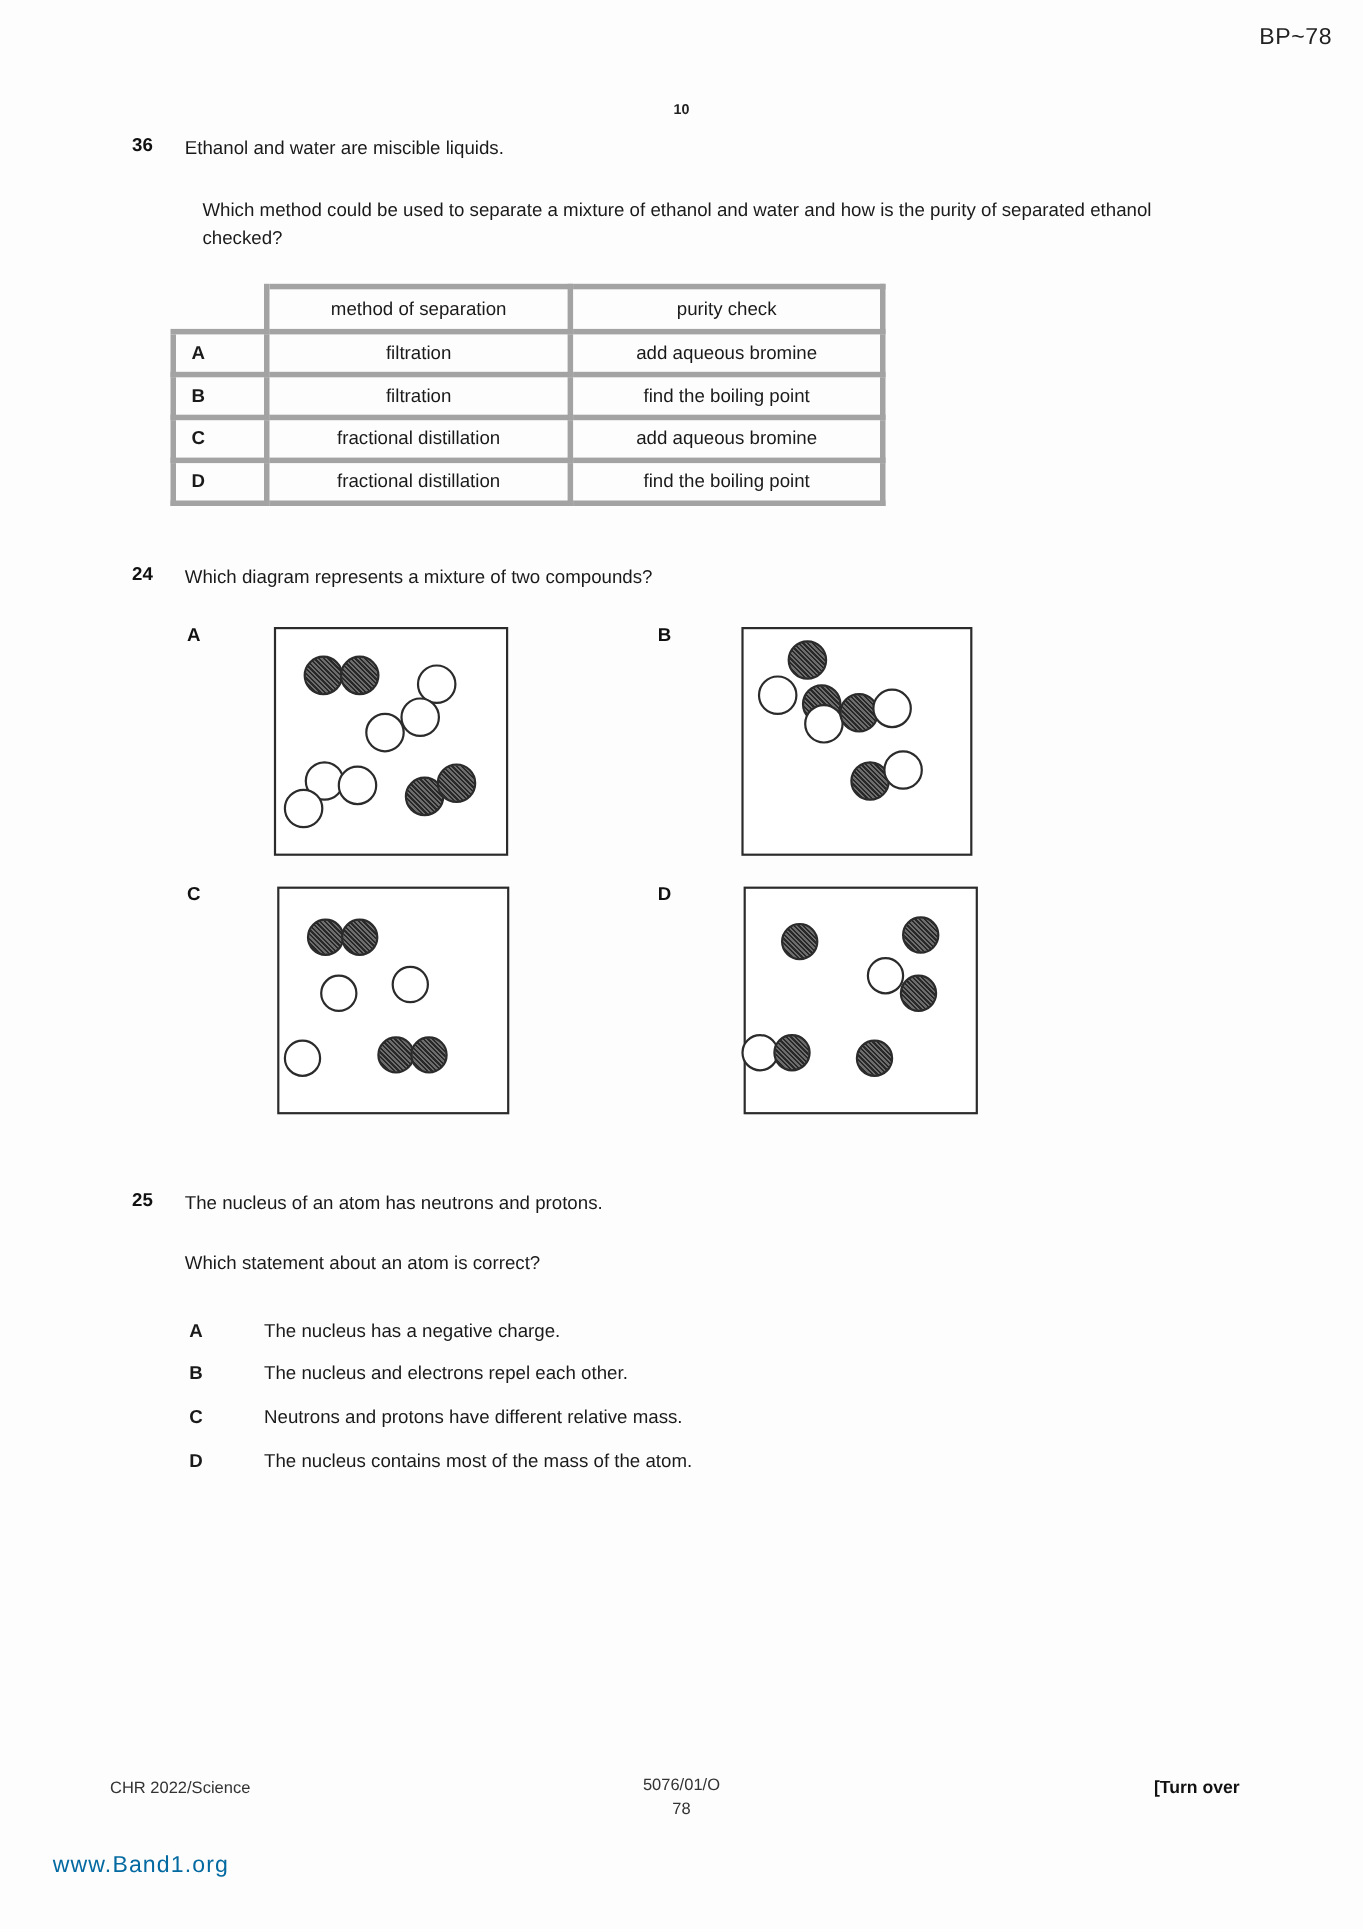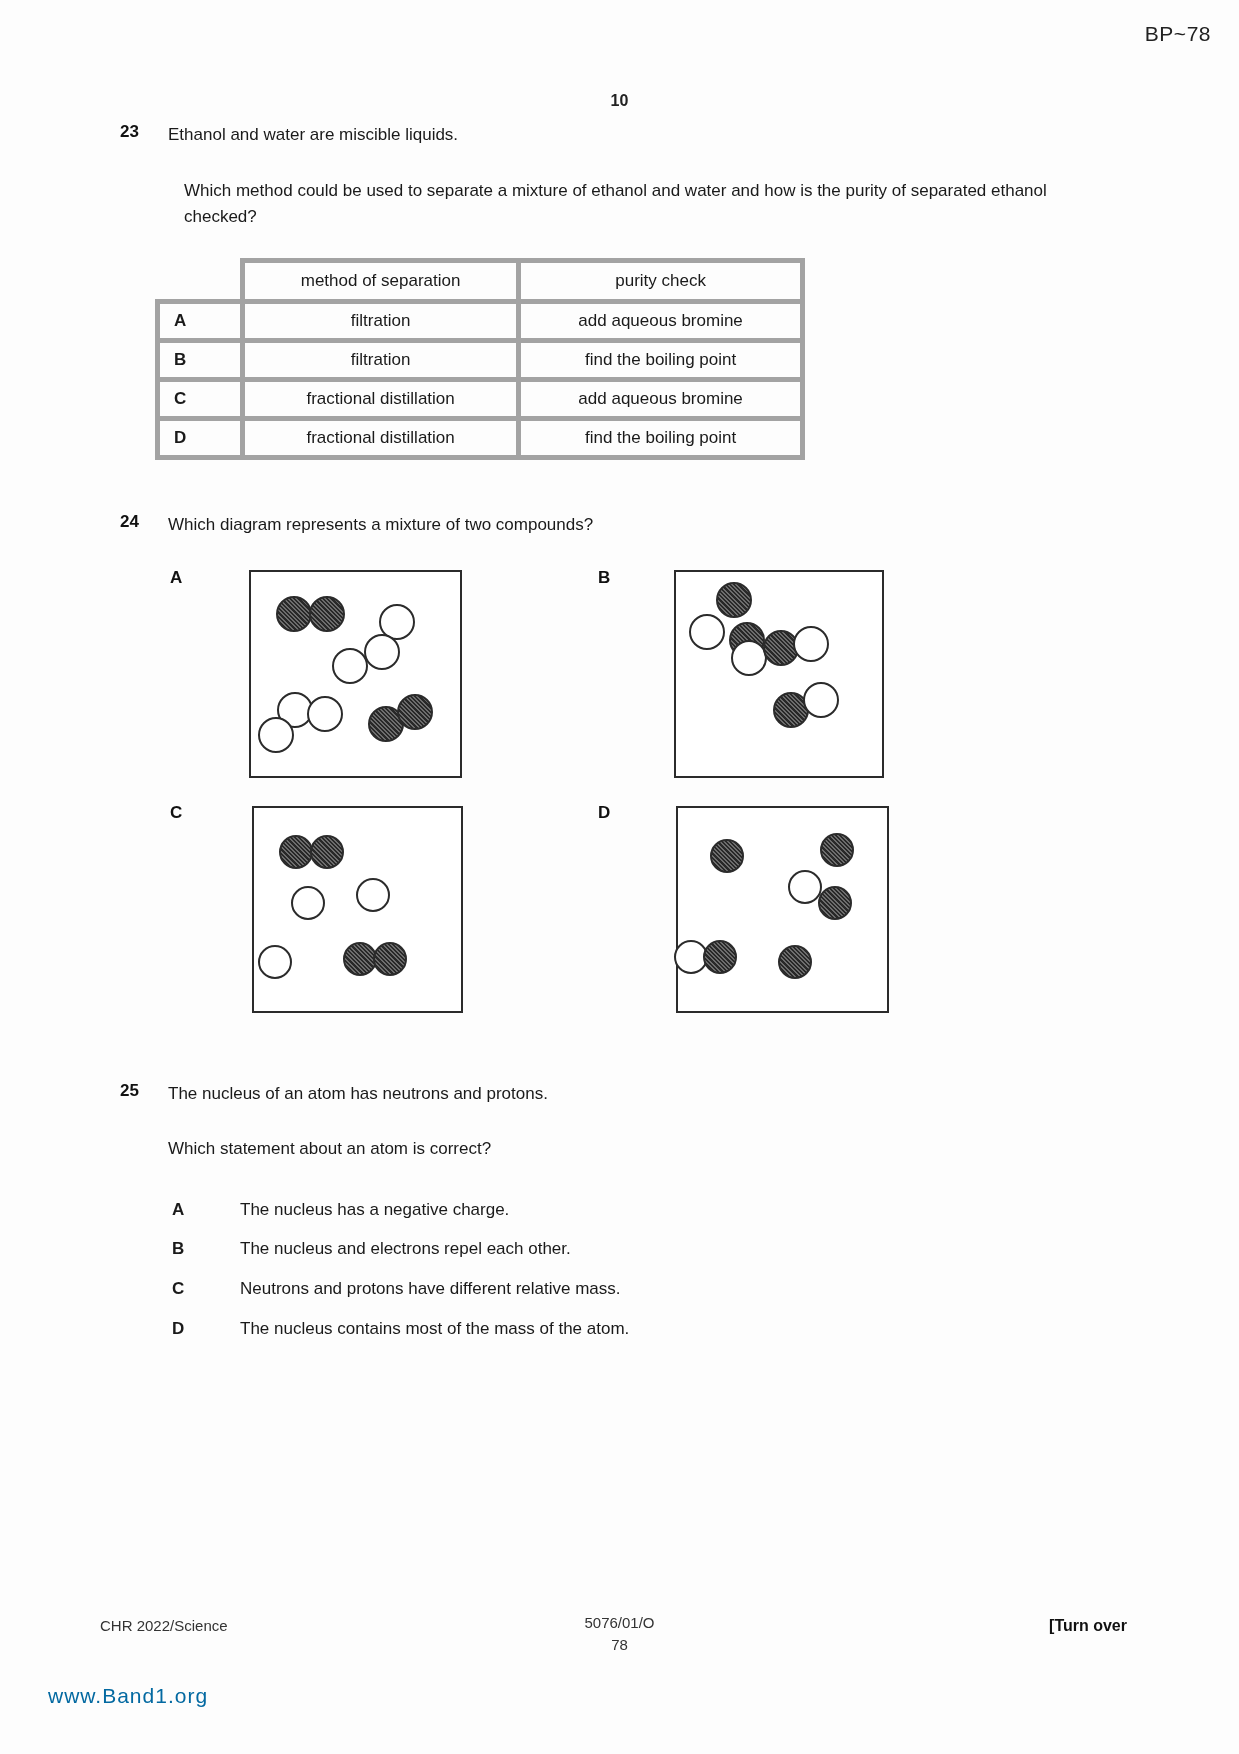--- a/index.html
+++ b/index.html
@@ -28,21 +28,21 @@
     font-size: 21px;
     letter-spacing: 0.5px;
     color: #222;
   }
   .page-number {
     position: absolute;
     top: 92px;
     left: 0;
     right: 0;
     text-align: center;
-    font-size: 16px;
+    font-size: 13px;
     font-weight: bold;
     color: #222;
   }
   
   .q-num {
     position: absolute;
     font-size: 17px;
     font-weight: bold;
     color: #111;
   }
@@ -162,21 +162,21 @@
   }
 </style>
 </head>
 <body>
 
 <div class="page">
 
   <div class="bp-code">BP~78</div>
   <div class="page-number">10</div>
 
-  <div class="q-num" id="q23-num">23</div>
+  <div class="q-num" id="q23-num">36</div>
   <div class="q-text" id="q23-stem">Ethanol and water are miscible liquids.</div>
   <div class="q-text" id="q23-sub">Which method could be used to separate a mixture of ethanol and water and how is the purity of separated ethanol checked?</div>
 
   <table class="opt-table">
     <tbody>
         <tr class="head">
       <td class="letter-col head-blank"></td>
       <td>method of separation</td>
       <td>purity check</td>
     </tr>

